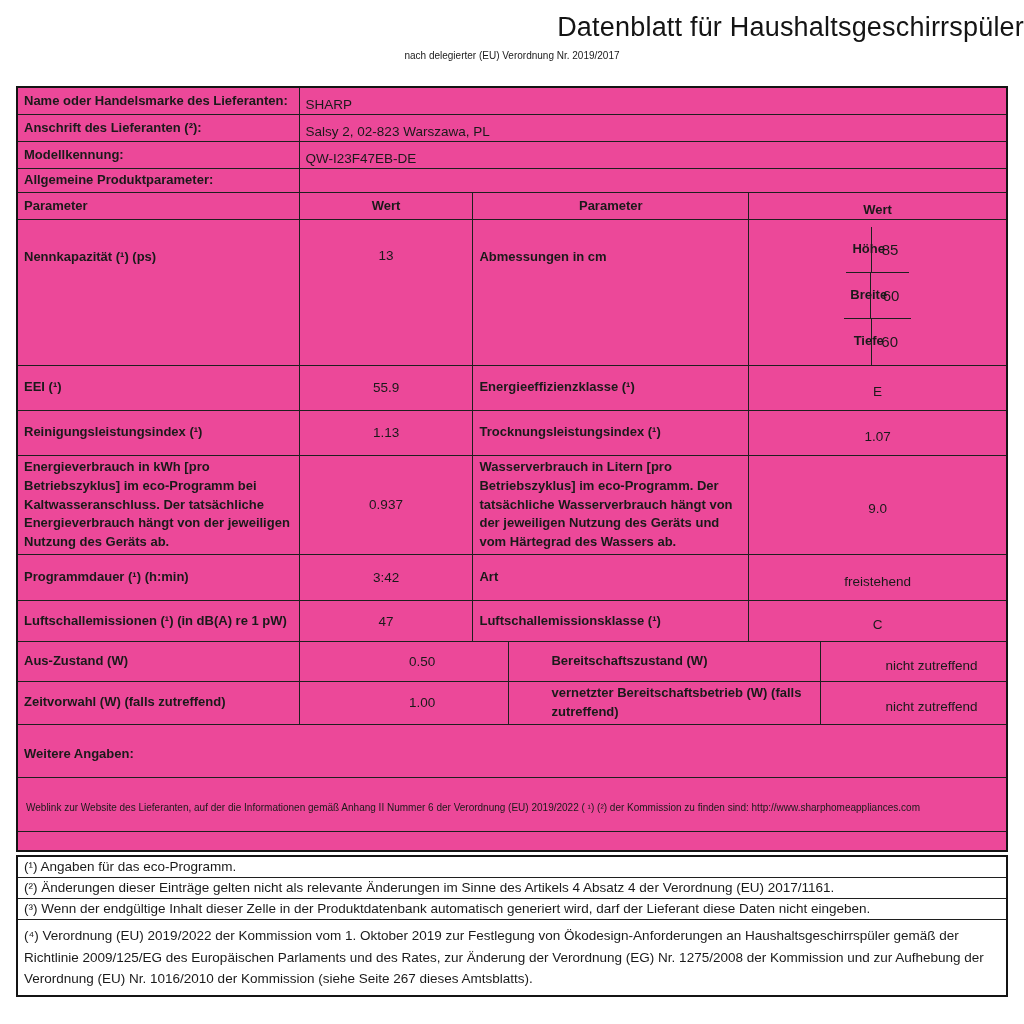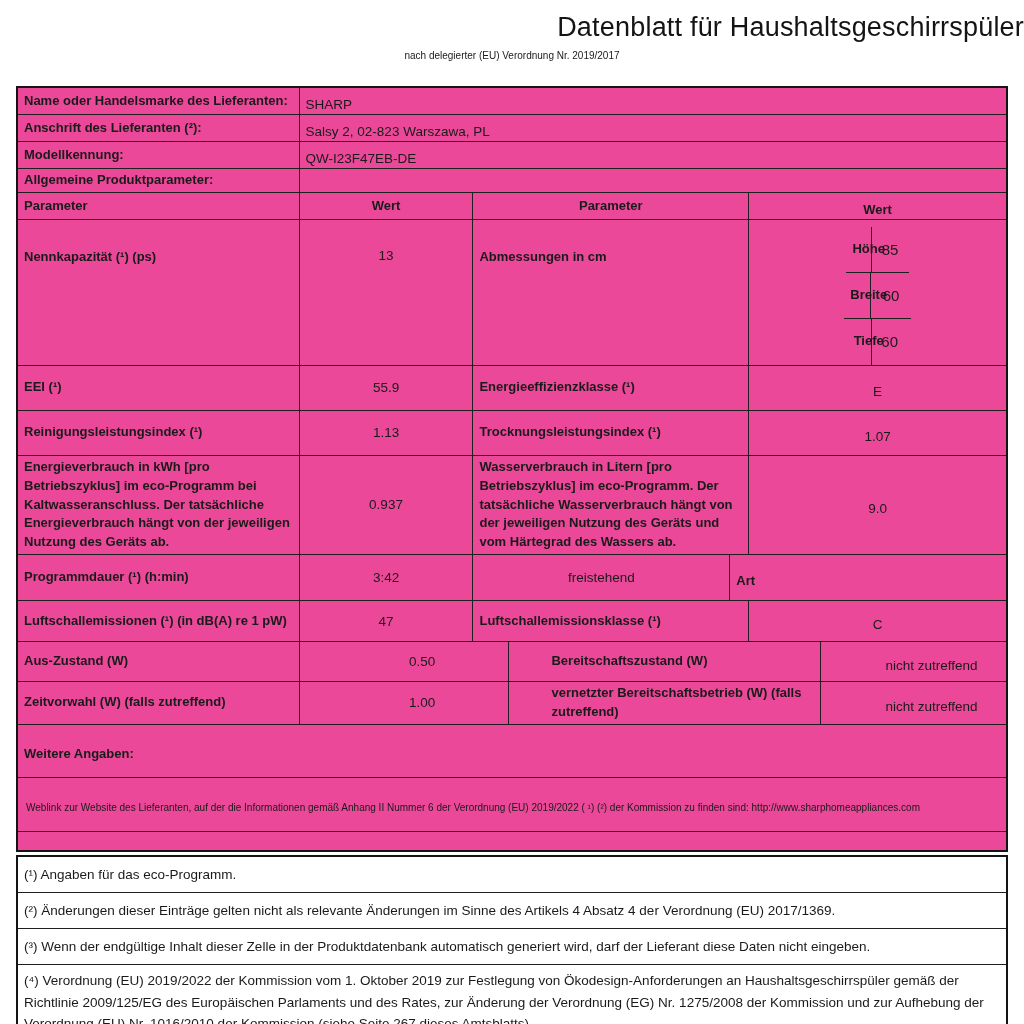--- a/index.html
+++ b/index.html
@@ -69,21 +69,21 @@
   .h-std  { min-height: 45px; }
   .h-tall { min-height: 96px; }
   .h-prog { min-height: 46px; }
   .h-noise{ min-height: 41px; }
   .h-off  { min-height: 40px; gap: 36px; }
   .h-guar { min-height: 52px; }
   .h-more { min-height: 53px; }
   .h-link { min-height: 54px; }
   .h-gap  { min-height: 18px; }
   .link-cell { font-size: 10px; line-height: 1.7; padding: 4px 8px; }
-  .fn-row { border-bottom: 1.5px solid #1f1f1f; padding: 10px 6px; font-size: 13.5px; min-height: 21px; display: flex; align-items: center; }
+  .fn-row { border-bottom: 1.5px solid #1f1f1f; padding: 2px 6px; font-size: 13.5px; min-height: 21px; display: flex; align-items: center; }
   .fn-row:last-child { border-bottom: none; }
   .fn-multi { line-height: 1.62; padding: 5px 6px; align-items: flex-start; }
 </style>
 </head>
 <body>
 
 <div>
   <div class="doc-title">Datenblatt für Haushaltsgeschirrspüler</div>
   <div class="doc-subtitle">nach delegierter (EU) Verordnung Nr. 2019/2017</div>
 
@@ -147,22 +147,22 @@
     </div>
     <div class="trow h-tall">
       <div class="cell w-c1 lbl">Energieverbrauch in kWh [pro Betriebszyklus] im eco-Programm bei Kaltwasseranschluss. Der tatsächliche Energieverbrauch hängt von der jeweiligen Nutzung des Geräts ab.</div>
       <div class="cell w-c2 val">0.937</div>
       <div class="cell w-c3 lbl">Wasserverbrauch in Litern [pro Betriebszyklus] im eco-Programm. Der tatsächliche Wasserverbrauch hängt von der jeweiligen Nutzung des Geräts und vom Härtegrad des Wassers ab.</div>
       <div class="cell grow val">9.0</div>
     </div>
     <div class="trow h-prog">
       <div class="cell w-c1 lbl">Programmdauer (¹) (h:min)</div>
       <div class="cell w-c2 val">3:42</div>
+      <div class="cell w-c3 lbl">Art</div>
       <div class="cell grow val">freistehend</div>
-      <div class="cell w-c3 lbl">Art</div>
     </div>
     <div class="trow h-noise">
       <div class="cell w-c1 lbl">Luftschallemissionen (¹) (in dB(A) re 1 pW)</div>
       <div class="cell w-c2 val">47</div>
       <div class="cell w-c3 lbl">Luftschallemissionsklasse (¹)</div>
       <div class="cell grow val">C</div>
     </div>
     <div class="trow h-off">
       <div class="cell w-c1 lbl">Aus-Zustand (W)</div>
       <div class="cell w-c2 val">0.50</div>
@@ -185,17 +185,17 @@
       <div class="cell grow left link-cell">Weblink zur Website des Lieferanten, auf der die Informationen gemäß Anhang II Nummer 6 der Verordnung (EU) 2019/2022 ( ¹) (²) der Kommission zu finden sind: http://www.sharphomeappliances.com</div>
     </div>
 
     <div class="trow h-gap">
       <div class="cell grow"></div>
     </div>
   </div>
 
   <div class="tbl-foot">
     <div class="fn-row">(¹) Angaben für das eco-Programm.</div>
-    <div class="fn-row">(²) Änderungen dieser Einträge gelten nicht als relevante Änderungen im Sinne des Artikels 4 Absatz 4 der Verordnung (EU) 2017/1369.</div>
+    <div class="fn-row">(²) Änderungen dieser Einträge gelten nicht als relevante Änderungen im Sinne des Artikels 4 Absatz 4 der Verordnung (EU) 2017/1161.</div>
     <div class="fn-row">(³) Wenn der endgültige Inhalt dieser Zelle in der Produktdatenbank automatisch generiert wird, darf der Lieferant diese Daten nicht eingeben.</div>
     <div class="fn-row fn-multi">(⁴) Verordnung (EU) 2019/2022 der Kommission vom 1. Oktober 2019 zur Festlegung von Ökodesign-Anforderungen an Haushaltsgeschirrspüler gemäß der Richtlinie 2009/125/EG des Europäischen Parlaments und des Rates, zur Änderung der Verordnung (EG) Nr. 1275/2008 der Kommission und zur Aufhebung der Verordnung (EU) Nr. 1016/2010 der Kommission (siehe Seite 267 dieses Amtsblatts).</div>
   </div>
 </div>
 
 </body></html>

